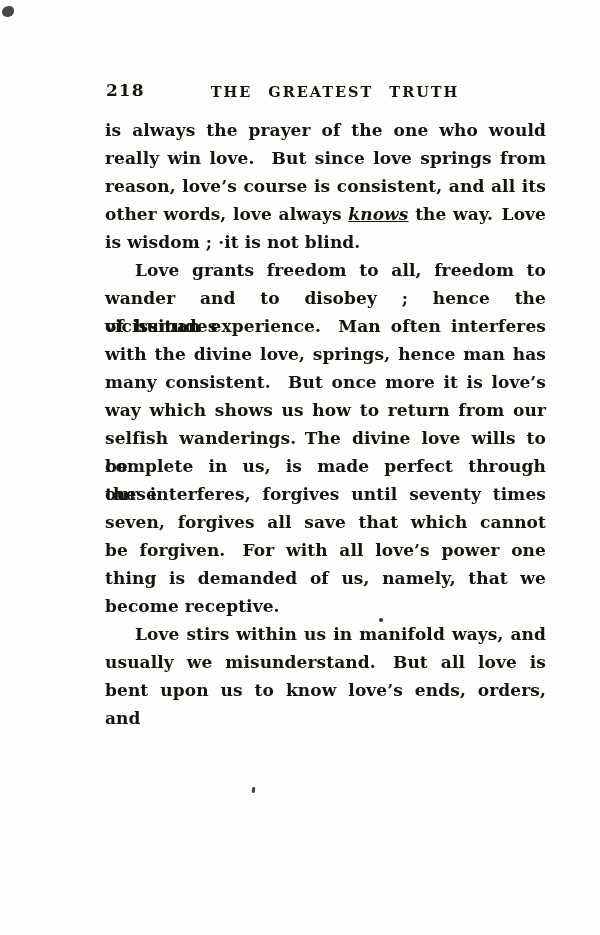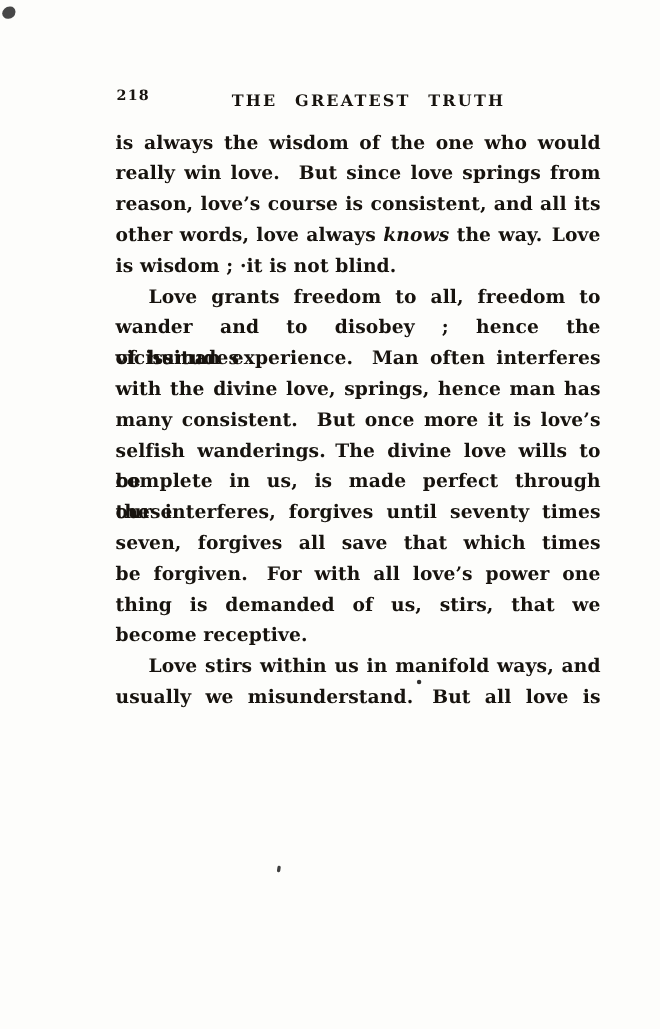--- a/index.html
+++ b/index.html
@@ -16,21 +16,21 @@
     overflow: hidden;
   }
   .page {
     position: absolute;
     inset: 0;
   }
   .pagenum {
     position: absolute;
     left: 106px;
     top: 80px;
-    font-size: 13px;
+    font-size: 17px;
     font-weight: bold;
     letter-spacing: 1px;
   }
   .runhead {
     position: absolute;
     left: 105px;
     width: 460px;
     top: 83px;
     text-align: center;
     font-size: 14.5px;
@@ -57,20 +57,21 @@
   }
   .line.last {
     text-align: center;
     text-align-last: left;
   }
   .line.indent {
     text-indent: 30px;
   }
   .it {
     font-style: italic;
+    text-decoration: underline;
   }
   .speck {
     position: absolute;
   }
   .speck.s1 {
     left: 2px;
     top: 6px;
     width: 12px;
     height: 11px;
     background: #474747;
@@ -99,37 +100,39 @@
 
 <div class="page">
 
   <div class="speck s1"></div>
 
   <div class="pagenum">218</div>
 
   <div class="runhead">THE GREATEST TRUTH</div>
 
   <div class="text-block">
-      <div class="line"><span>is always the wisdom of the one who would</span></div>
+      <div class="line"><span>is always the prayer of the one who would</span></div>
       <div class="line"><span>really win love.  But since love springs from</span></div>
       <div class="line"><span>reason, love’s course is consistent, and all its</span></div>
       <div class="line"><span>other words, love always </span><span class="it">knows</span><span> the way. Love</span></div>
       <div class="line last"><span>is wisdom ; ·it is not blind.</span></div>
       <div class="line indent"><span>Love grants freedom to all, freedom to</span></div>
       <div class="line"><span>wander and to disobey ; hence the vicissitudes</span></div>
       <div class="line"><span>of human experience.  Man often interferes</span></div>
       <div class="line"><span>with the divine love, springs, hence man has</span></div>
       <div class="line"><span>many consistent.  But once more it is love’s</span></div>
+      <div class="line"><span>way which shows us how to return from our</span></div>
       <div class="line"><span>selfish wanderings. The divine love wills to be</span></div>
       <div class="line"><span>complete in us, is made perfect through these</span></div>
       <div class="line"><span>our interferes, forgives until seventy times</span></div>
-      <div class="line"><span>seven, forgives all save that which times</span></div>
+      <div class="line"><span>seven, forgives all save that which cannot</span></div>
       <div class="line"><span>be forgiven.  For with all love’s power one</span></div>
-      <div class="line"><span>thing is demanded of us, stirs, that we</span></div>
+      <div class="line"><span>thing is demanded of us, namely, that we</span></div>
       <div class="line last"><span>become receptive.</span></div>
       <div class="line indent"><span>Love stirs within us in manifold ways, and</span></div>
       <div class="line"><span>usually we misunderstand.  But all love is</span></div>
+      <div class="line"><span>bent upon us to know love’s ends, orders, and</span></div>
     </div>
 
   <div class="speck s2"></div>
   <div class="speck s3"></div>
 
 </div>
 
 </body></html>

